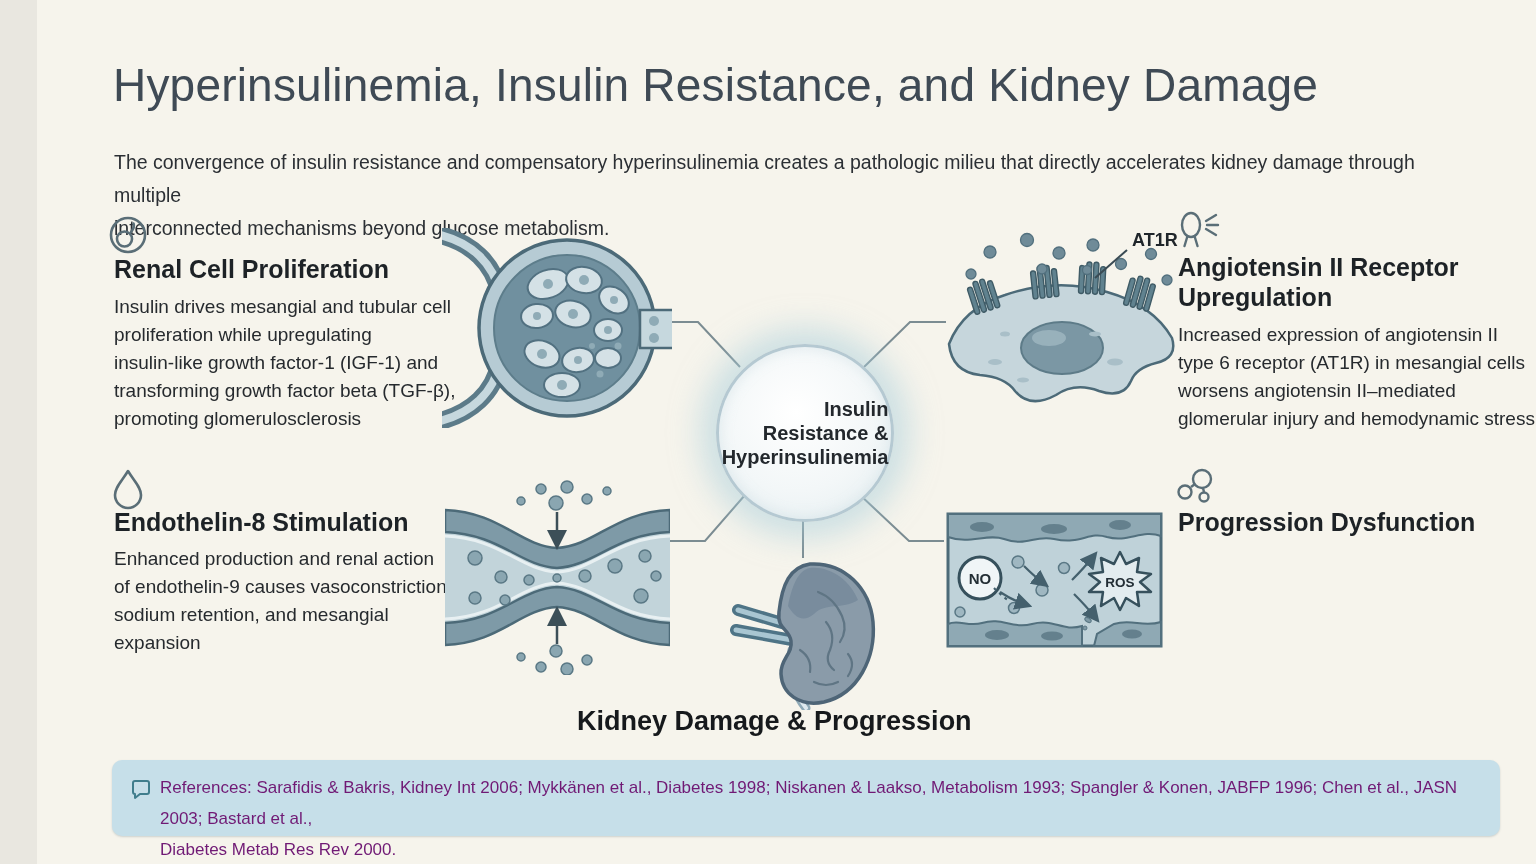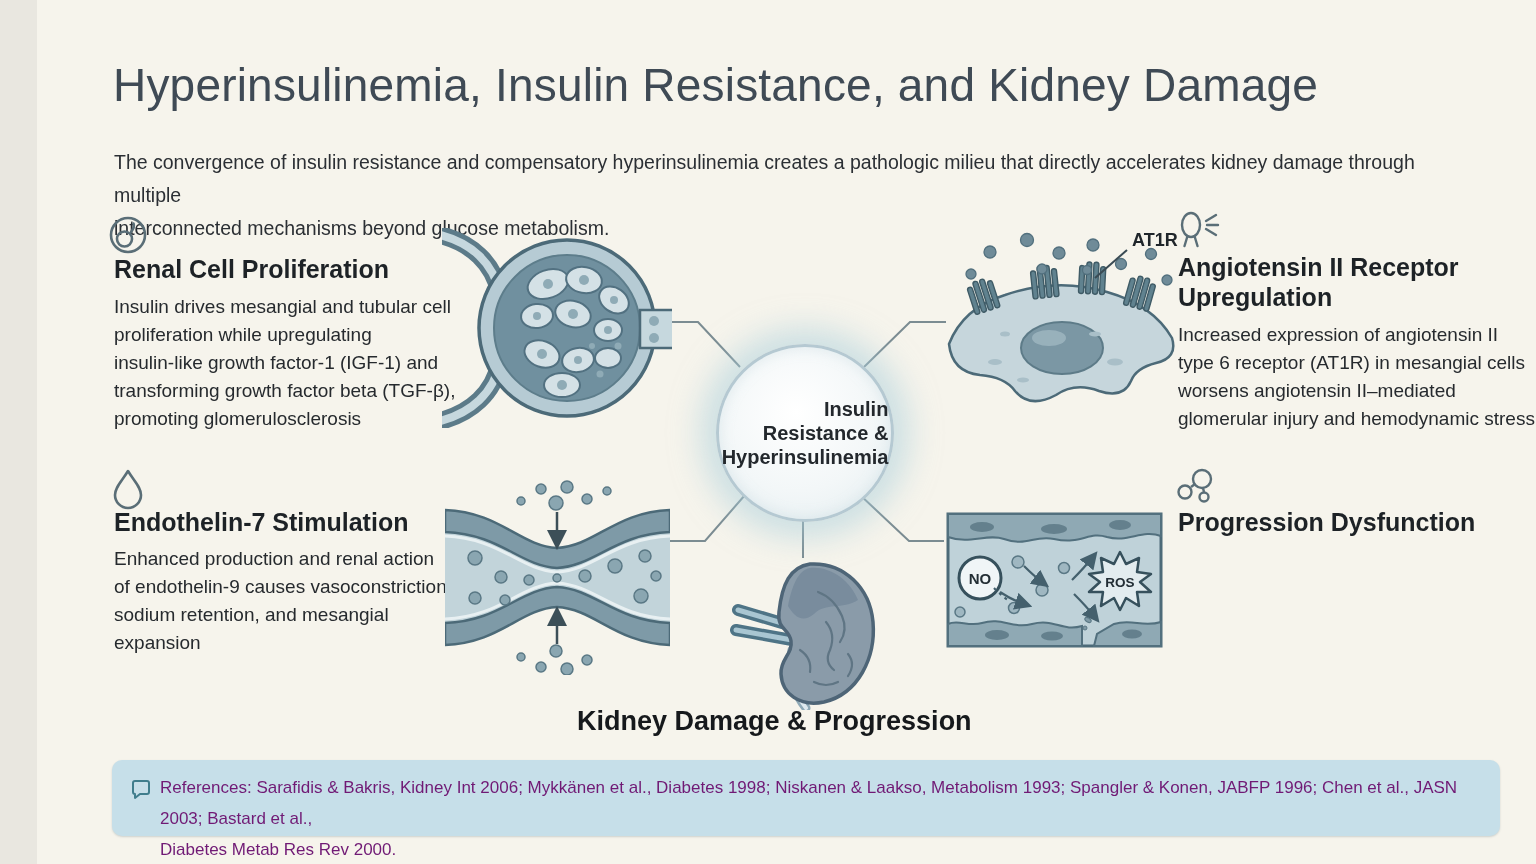--- a/index.html
+++ b/index.html
@@ -200,21 +200,21 @@
     <div class="center-label" style="white-space:pre-line">Insulin
 Resistance &amp;
 Hyperinsulinemia</div>
   </div>
 
   <span class="abs" style="left:70px;top:466px">
     <svg width="42" height="46" viewBox="0 0 42 46">
       <path d="M21 5 C 27 15, 34 21, 34 29 A 13 13 0 1 1 8 29 C 8 21, 15 15, 21 5 Z" fill="none" stroke="#5a6e77" stroke-width="2.6" stroke-linejoin="round"></path>
     </svg>
   </span>
-  <div class="abs q-heading" style="left:77px;top:507px">Endothelin-7 Stimulation</div>
+  <div class="abs q-heading" style="left:77px;top:507px">Endothelin-8 Stimulation</div>
   <div class="abs q-body" style="left:77px;top:545px;width:345px">Enhanced production and renal action
 of endothelin-9 causes vasoconstriction,
 sodium retention, and mesangial
 expansion</div>
 
   <svg class="abs" style="left:408px;top:480px" width="225" height="195" viewBox="0 0 225 195">
     <defs>
       <marker id="ah" markerWidth="8" markerHeight="8" refX="4" refY="4" orient="auto">
         <path d="M0 0 L8 4 L0 8 Z" fill="#3c4f58"></path>
       </marker>

